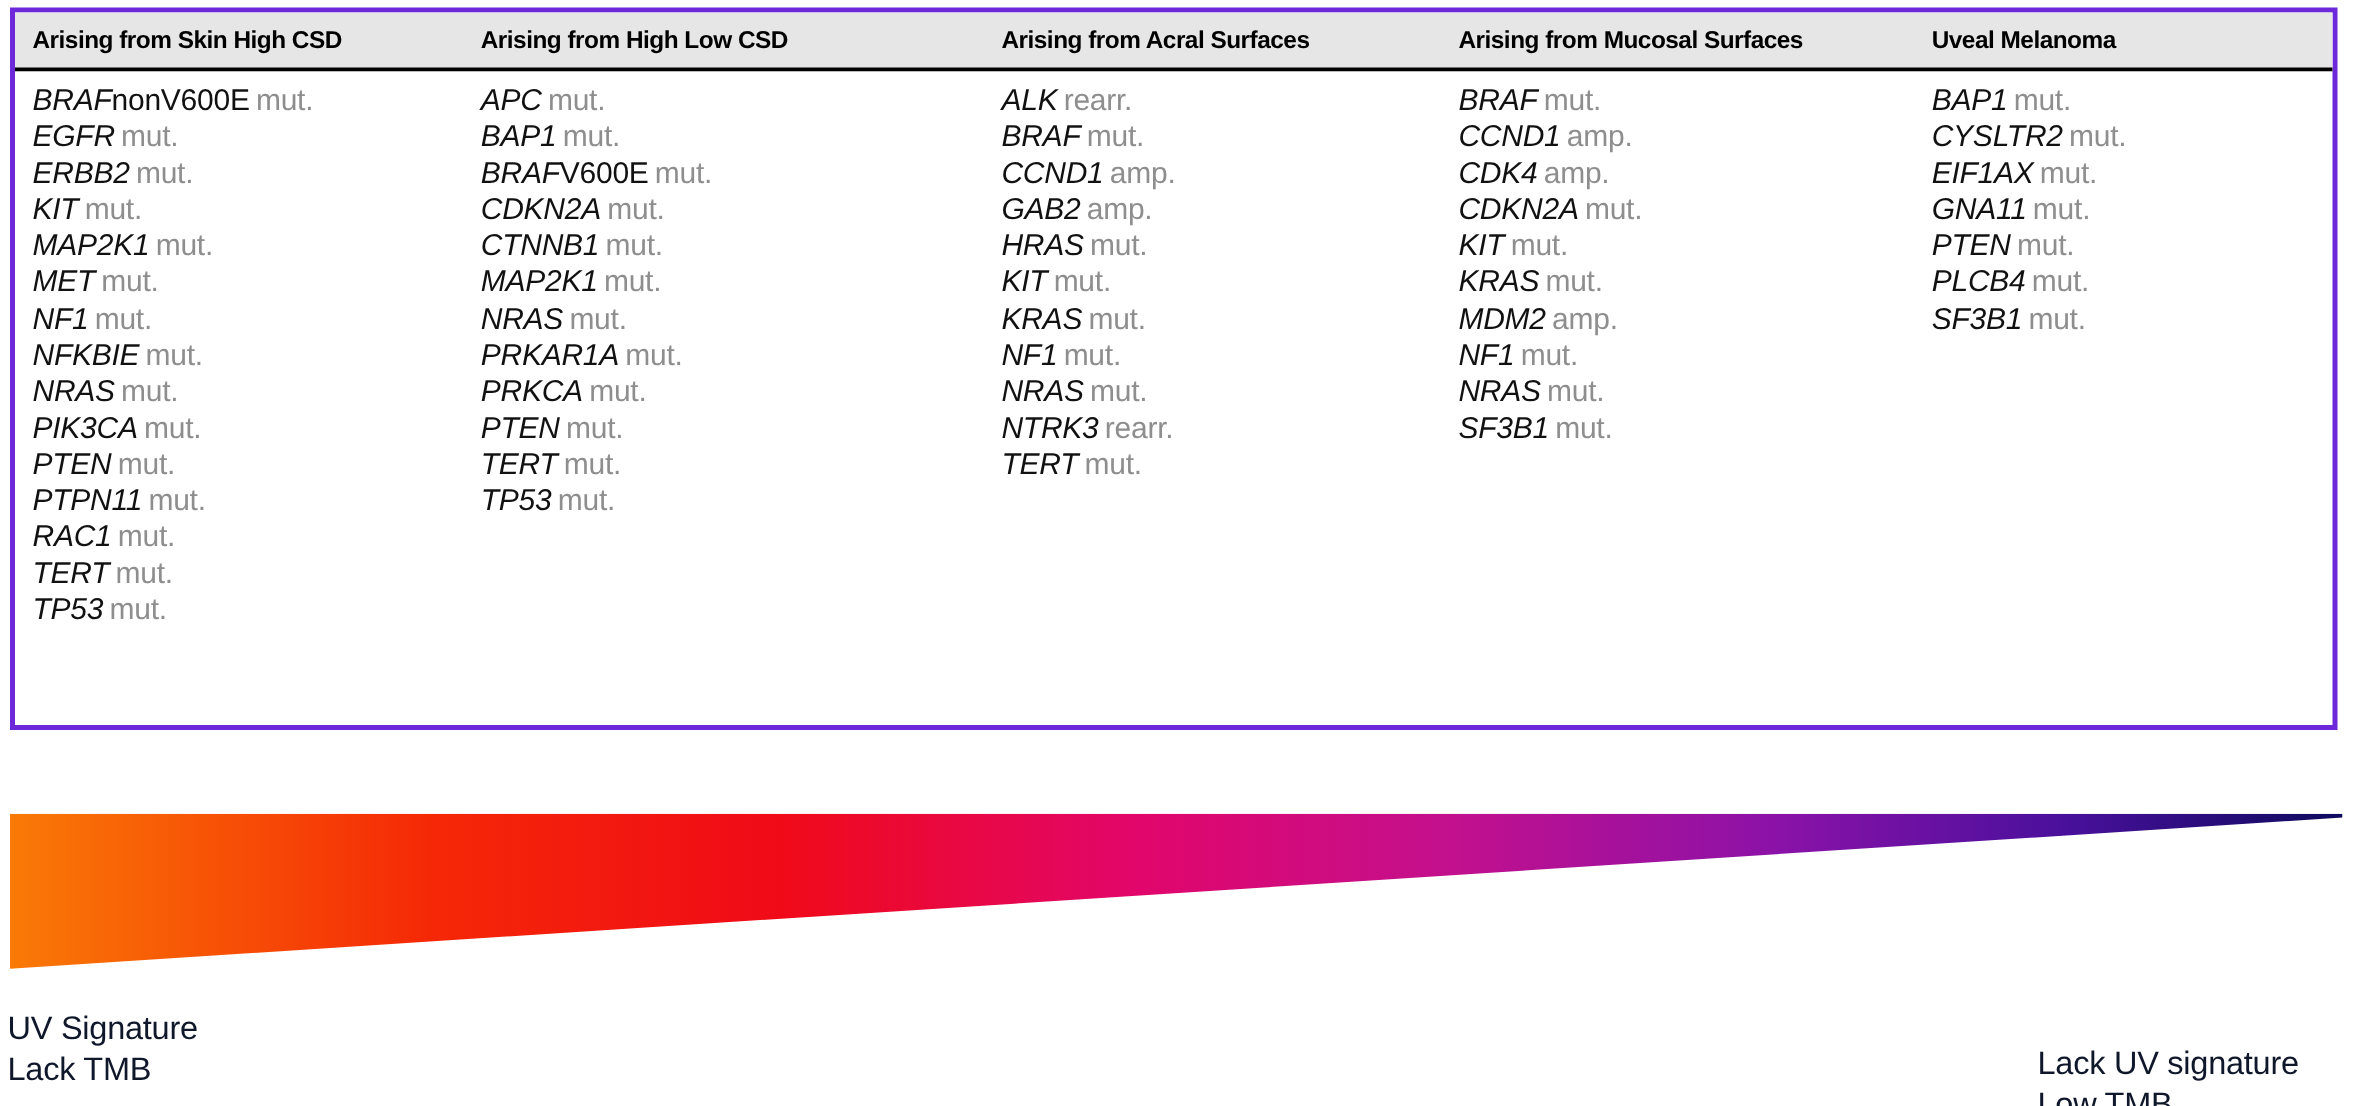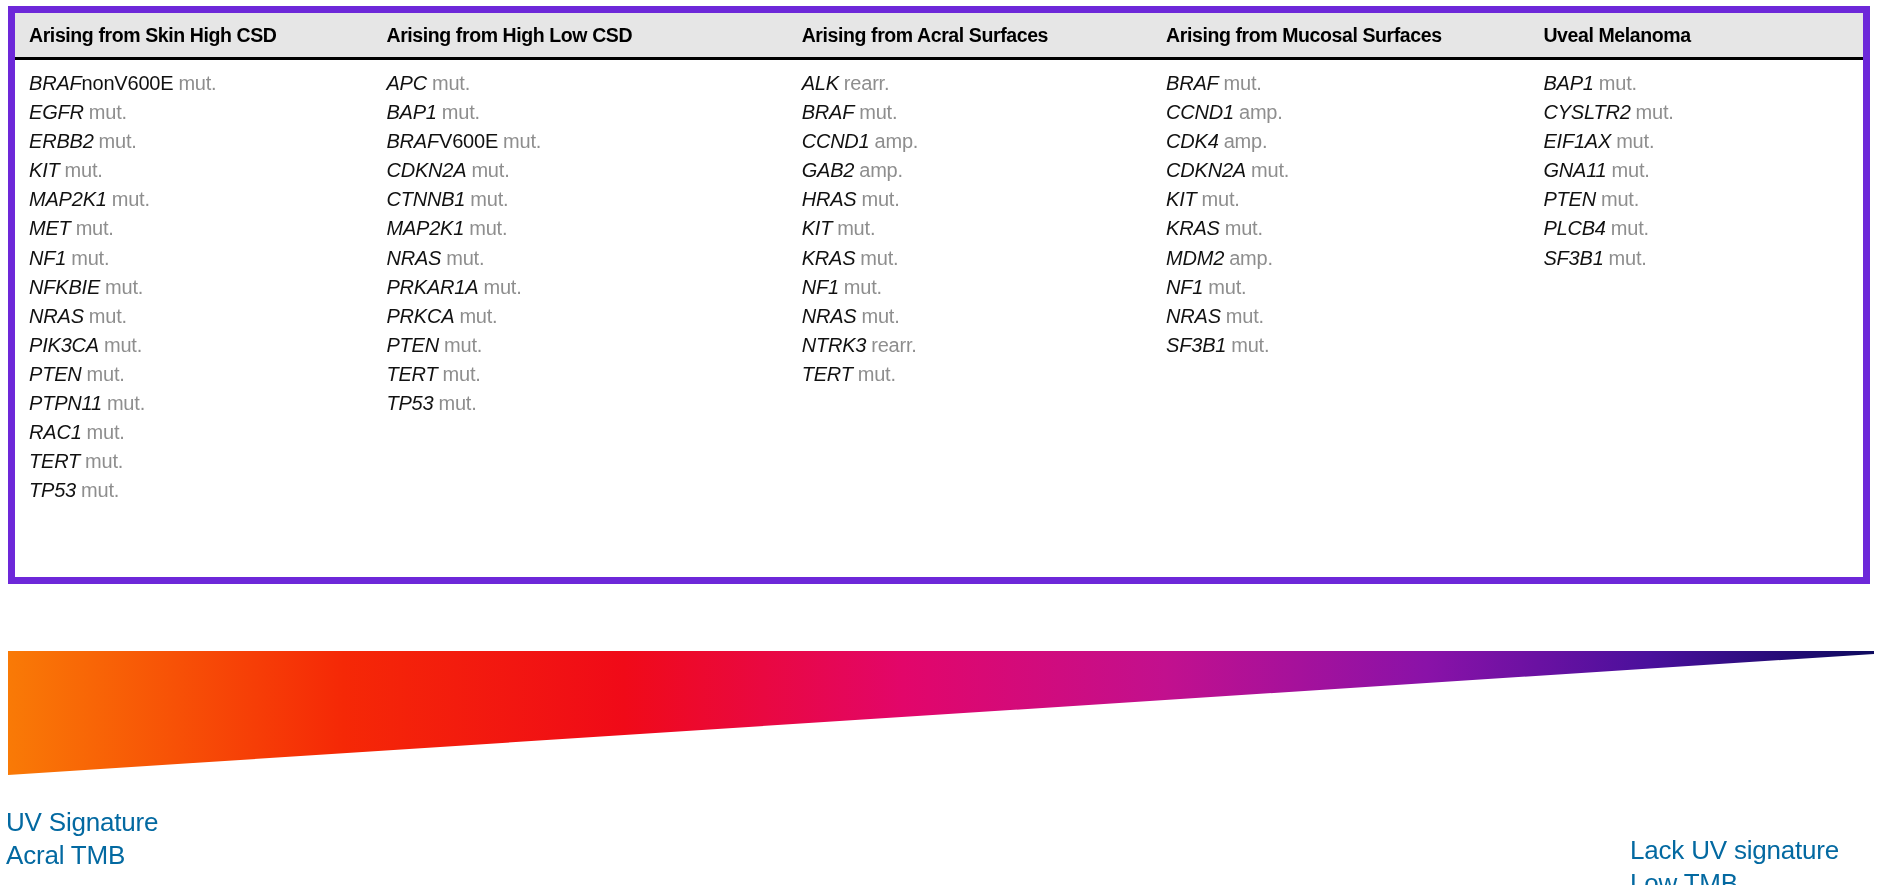--- a/index.html
+++ b/index.html
@@ -16,21 +16,21 @@
   }
 
   
   #gene-table {
     position: absolute;
     left: 8px;
     top: 6px;
     width: 1862px;
     height: 578px;
     box-sizing: border-box;
-    border: 7px solid #6d28d9;
+    border: 4px solid #6d28d9;
     background: #ffffff;
   }
 
   #table-header {
     height: 47px;
     box-sizing: border-box;
     background: #e6e6e6;
     border-bottom: 3px solid #000000;
     display: flex;
     align-items: center;
@@ -54,21 +54,21 @@
 
   .col-body {
     box-sizing: border-box;
     padding-left: 14px;
   }
 
   .gene-row {
     height: 29.1px;
     line-height: 29.1px;
     white-space: nowrap;
-    font-size: 20px;
+    font-size: 24px;
   }
 
   .gene-name {
     font-style: italic;
     color: #111111;
     letter-spacing: -0.2px;
   }
 
   .gene-alt {
     font-style: normal;
@@ -98,21 +98,21 @@
     top: 651px;
     width: 1866px;
     height: 126px;
   }
   #gradient-wedge svg { display: block; width: 100%; height: 100%; }
 
   
   .axis-label {
     position: absolute;
     font-size: 26px;
-    color: #0369a1;
+    color: #0f172a;
     line-height: 33px;
     white-space: nowrap;
     letter-spacing: -0.2px;
   }
   #label-left  { left: 6px;  top: 806px; }
   #label-right { left: 1630px; top: 834px; }
 </style>
 </head>
 <body>
 
@@ -209,19 +209,19 @@
           <stop offset="88%" stop-color="#4a109c"></stop>
           <stop offset="100%" stop-color="#0d0a5e"></stop>
         </linearGradient>
     </defs>
     <polygon id="wedge-shape" points="0,0 1866,0 1866,3 0,124" fill="url(#wedgeGrad)"></polygon>
   </svg>
 </div>
 
 <div class="axis-label" id="label-left">
   <div>UV Signature</div>
-  <div>Acral TMB</div>
+  <div>Lack TMB</div>
 </div>
 
 <div class="axis-label" id="label-right">
   <div>Lack UV signature</div>
   <div>Low TMB</div>
 </div>
 
 </body></html>

